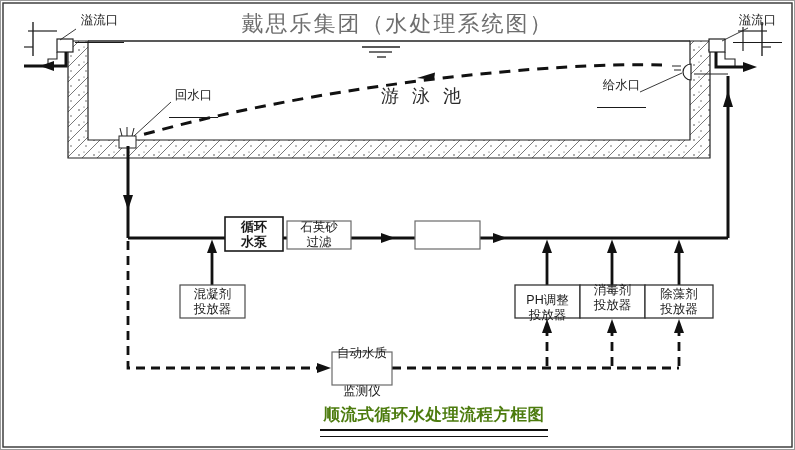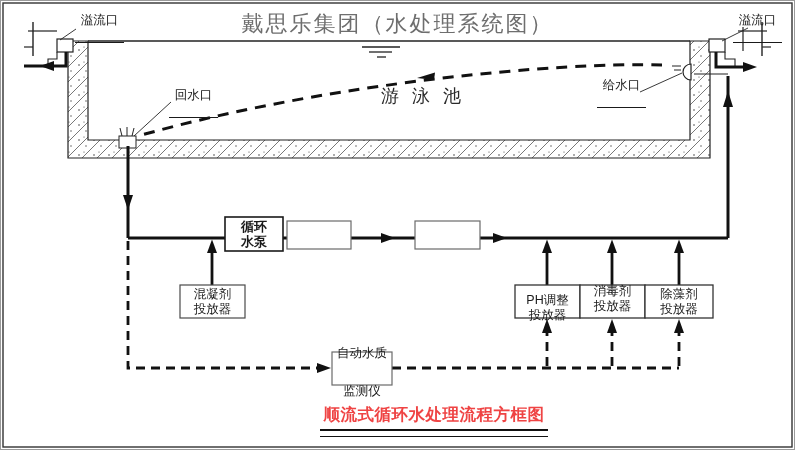--- a/index.html
+++ b/index.html
@@ -10,21 +10,21 @@
   }
   .stage svg{position:absolute;left:0;top:0;}
   .lbl{position:absolute;color:#1a1a1a;white-space:nowrap;}
   .title{left:0;right:0;top:9px;text-align:center;font-size:22px;letter-spacing:2px;color:#6e6e6e;}
   .callout{font-size:12.5px;text-align:center;border-bottom:1px solid #1a1a1a;padding-bottom:13px;width:49px;}
   .pool-name{font-size:18px;letter-spacing:13px;color:#2a2a2a;}
   .boxtxt{position:absolute;display:flex;flex-direction:column;align-items:center;justify-content:center;
     text-align:center;font-size:12.5px;line-height:1.18;color:#1a1a1a;}
   .boxtxt.bold{font-weight:bold;font-size:13px;}
   .caption{left:320px;top:404px;width:228px;text-align:center;font-weight:bold;font-size:16.5px;
-    letter-spacing:0.5px;color:#ef4444;padding-bottom:3px;border-bottom:2.5px solid #111;}
+    letter-spacing:0.5px;color:#4d7c0f;padding-bottom:3px;border-bottom:2.5px solid #111;}
   .underline2{position:absolute;left:320px;top:436px;width:228px;height:1px;background:#111;}
 </style>
 </head>
 <body>
 
 <div class="stage">
 
 <svg width="795" height="450" viewBox="0 0 795 450">
   <defs>
     <pattern id="concrete" width="15" height="15" patternUnits="userSpaceOnUse">
@@ -139,29 +139,33 @@
 <div class="lbl callout" style="left:75px;top:12px;">溢流口</div>
 <div class="lbl callout" style="left:733px;top:12px;">溢流口</div>
 <div class="lbl callout" style="left:169px;top:87px;">回水口</div>
 <div class="lbl callout" style="left:597px;top:77px;">给水口</div>
 <div class="lbl pool-name" style="left:381px;top:84px;">游泳池</div>
 
 <div class="boxtxt bold" style="left:225px;top:217px;width:58px;height:34px;">
   <span>循环</span>
   <span>水泵</span>
 </div>
+<div class="boxtxt" style="left:287px;top:221px;width:64px;height:28px;">
+  <span>石英砂</span>
+  <span>过滤</span>
+</div>
 <div class="boxtxt" style="left:180px;top:285px;width:65px;height:33px;">
   <span>混凝剂</span>
   <span>投放器</span>
 </div>
 <div class="boxtxt" style="left:515px;top:285px;width:65px;height:45px;">
   <span>PH调整</span>
   <span>投放器</span>
 </div>
-<div class="boxtxt" style="left:580px;top:285px;width:65px;height:27px;">
+<div class="boxtxt" style="left:580px;top:285px;width:65px;height:27px;font-family:Liberation Mono, monospace;">
   <span>消毒剂</span>
   <span>投放器</span>
 </div>
 <div class="boxtxt" style="left:645px;top:285px;width:68px;height:33px;">
   <span>除藻剂</span>
   <span>投放器</span>
 </div>
 <div class="boxtxt" style="left:332px;top:356px;width:60px;height:33px;gap:23px;">
   <span>自动水质</span>
   <span>监测仪</span>

